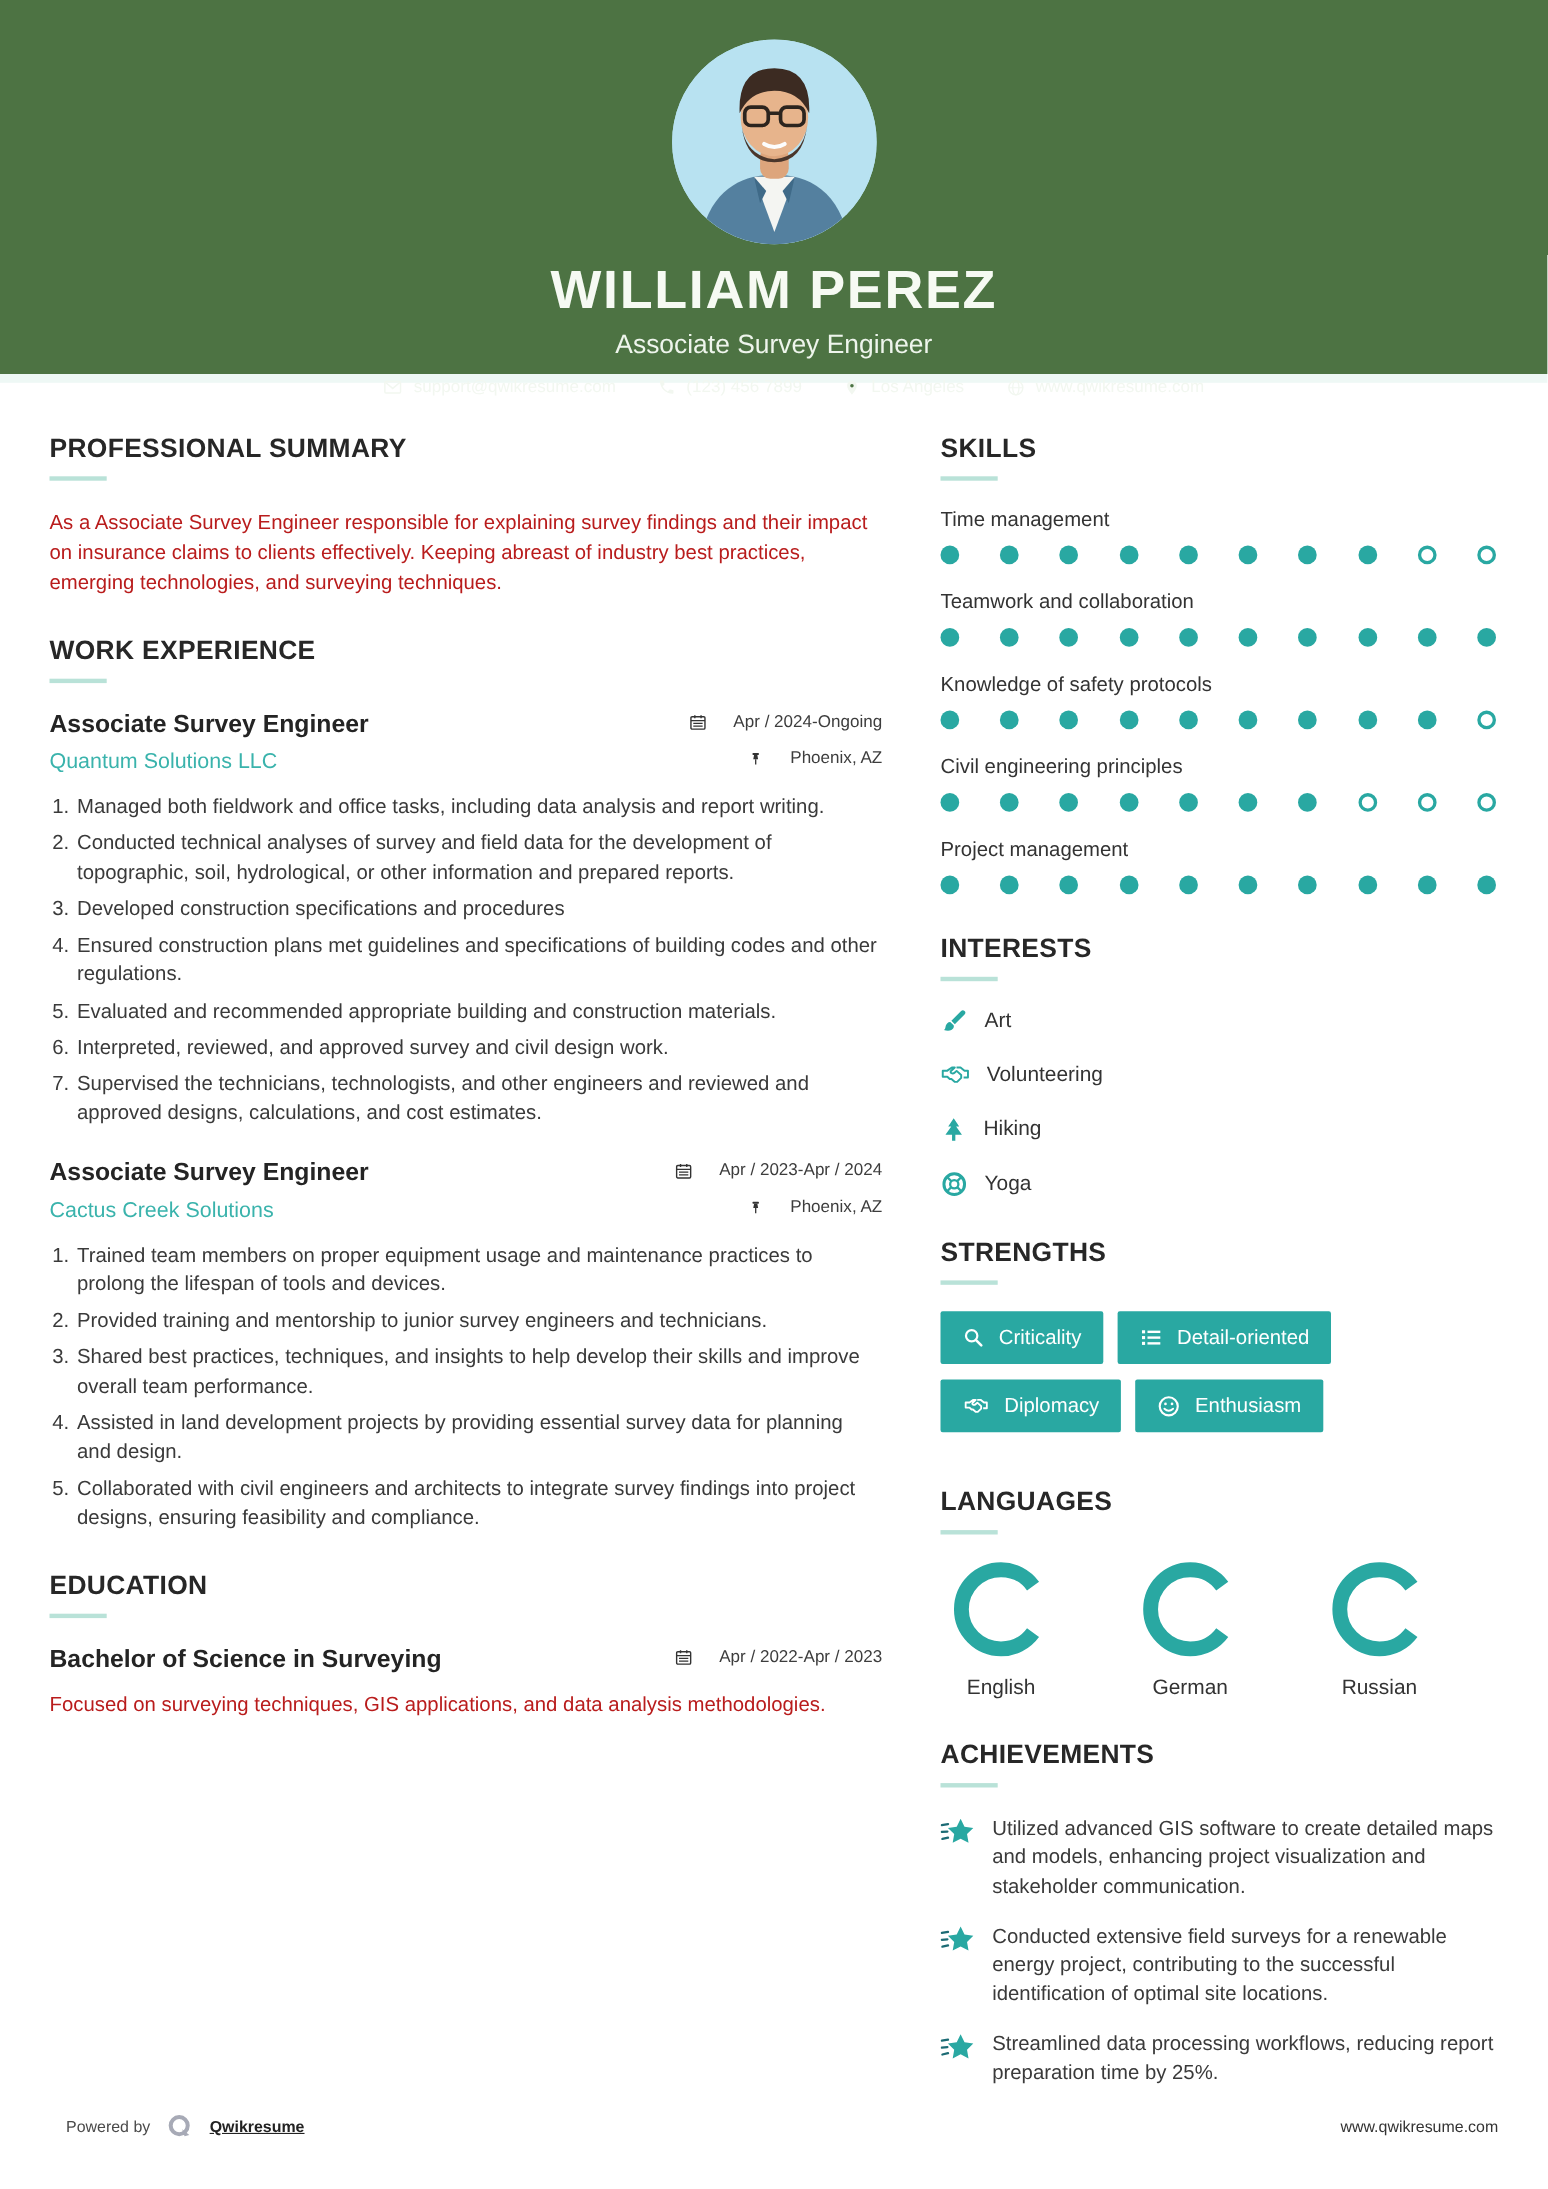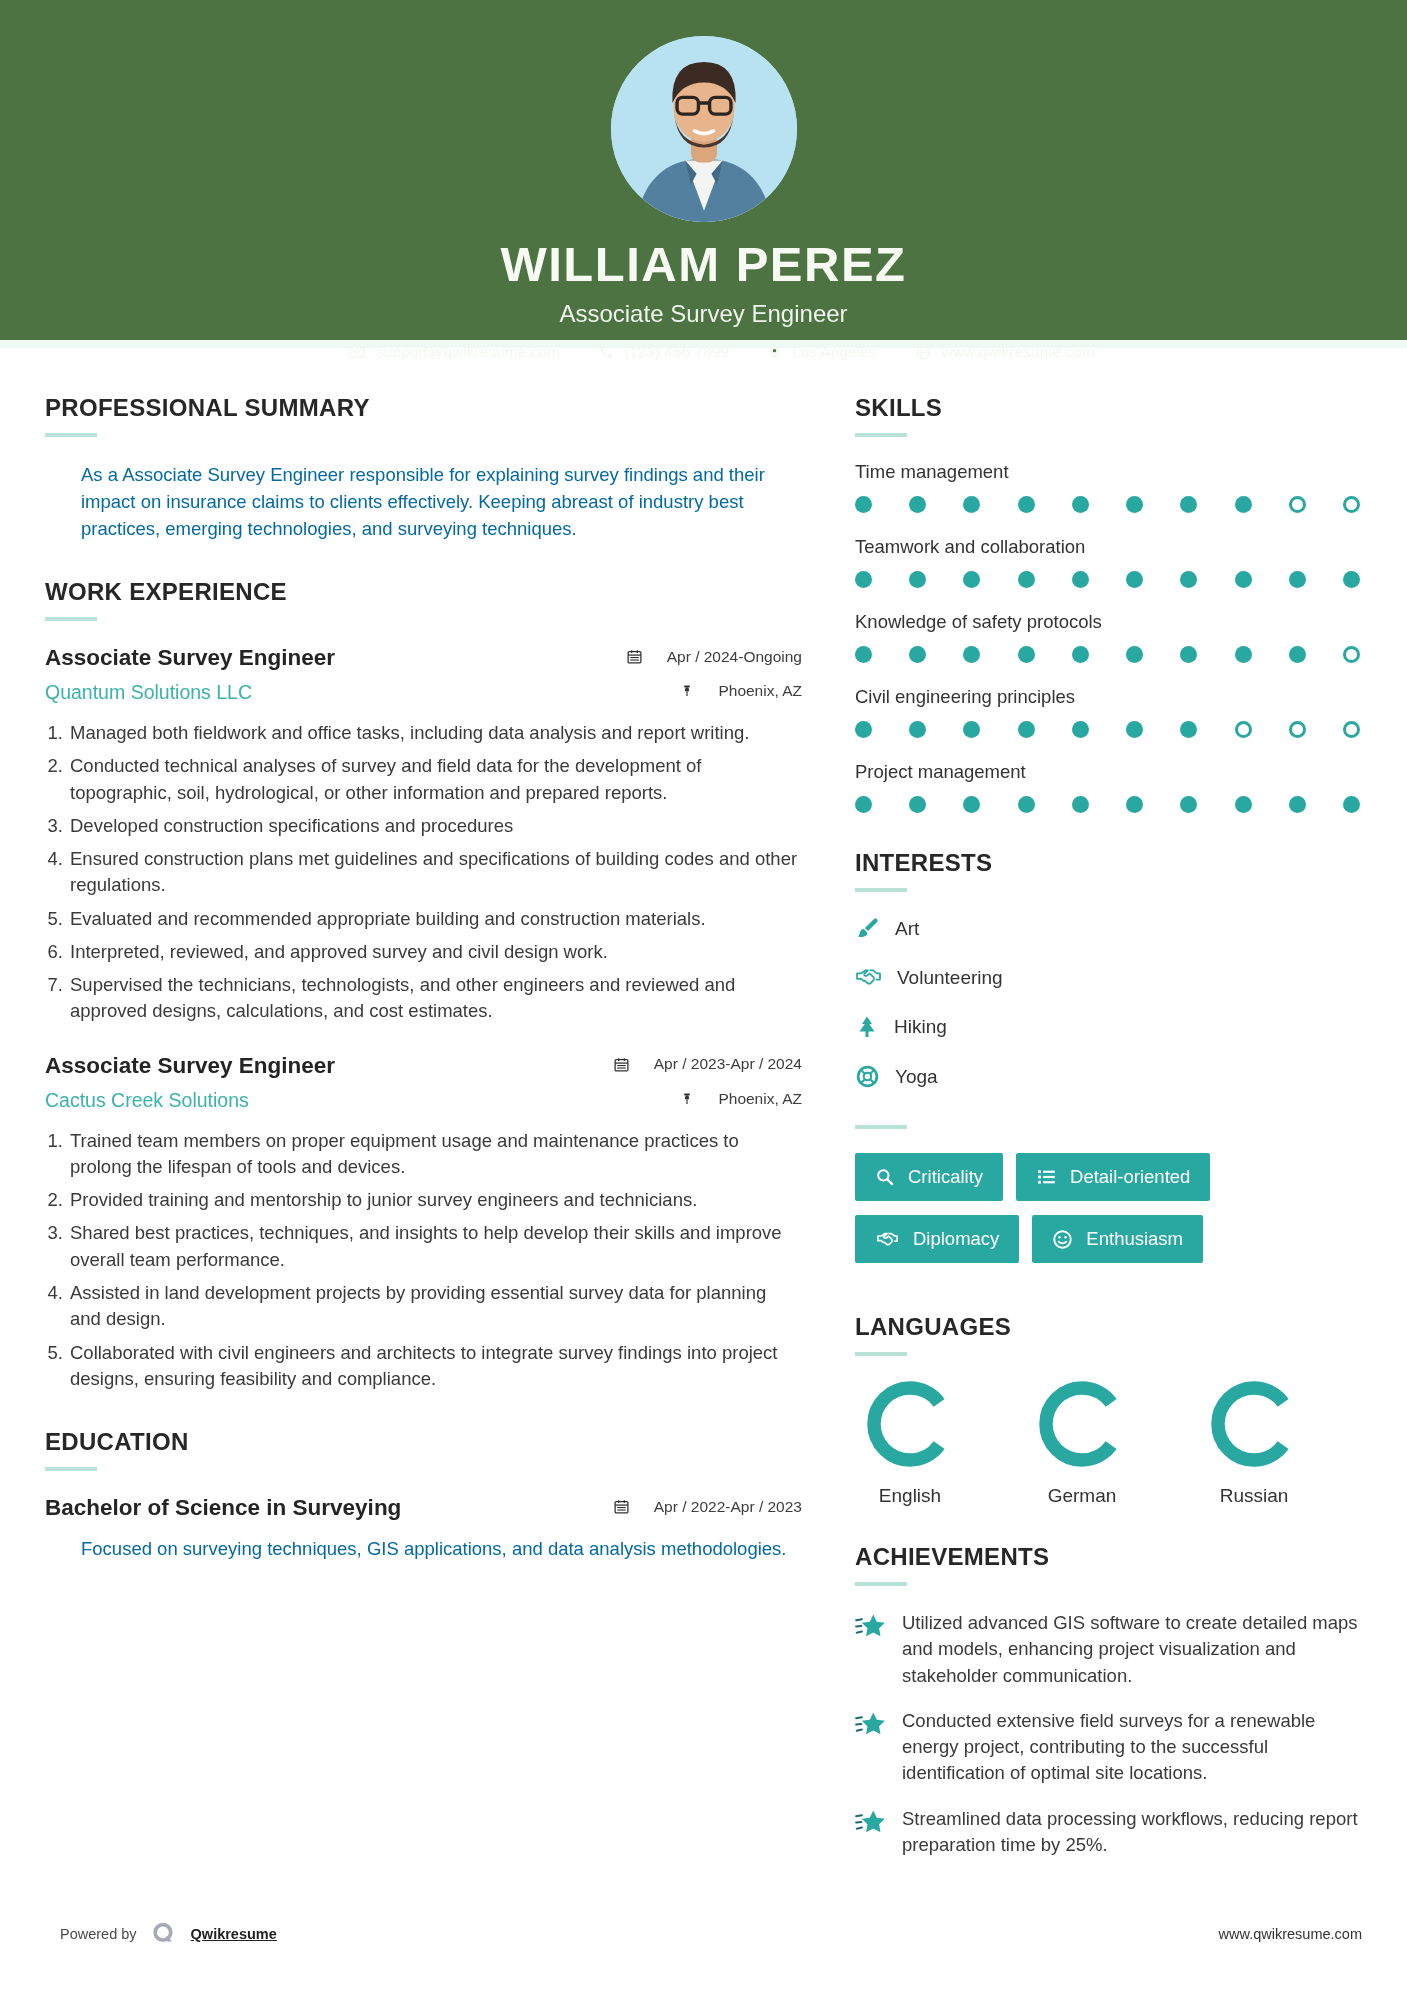--- a/index.html
+++ b/index.html
@@ -20,21 +20,21 @@
 
   
   .content { display:flex; padding:46px 42px 0 45px; }
   .col-left { width:757px; margin-right:53px; }
   .col-right { width:510px; }
 
   h2.sec { font-size:24px; font-weight:700; color:#272727; letter-spacing:.3px; }
   .rule { width:52px; height:4px; background:#b9e2d8; margin:11px 0 24px 0; }
 
   
-  .summary-text, .edu-desc { font-size:18.5px; line-height:1.46; color:#0369a1;margin-left:36px; }
+  .summary-text, .edu-desc { font-size:18.5px; line-height:1.46; color:#b91c1c; }
   section.block { margin-bottom:36px; }
   .job { margin-bottom:28px; }
   .job-row { display:flex; justify-content:space-between; align-items:baseline; }
   .job-title { font-size:22.5px; font-weight:700; color:#242424; }
   .job-company { font-size:19.5px; color:#3ab3ac; margin-top:10px; }
   .job-meta { font-size:15.5px; color:#3d3d3d; display:flex; align-items:center; gap:24px; white-space:nowrap; }
   .job-meta svg { display:block; }
   ol.bullets { margin:16px 0 0 0; padding-left:23px; font-size:18.5px; line-height:1.42; color:#3a3a3a; }
   ol.bullets li { margin-bottom:7px; padding-left:2px; }
   .edu-desc { margin-top:14px; }
@@ -351,20 +351,21 @@
                 <line x1="18" y1="6" x2="14.6" y2="9.4" stroke="#29a8a2" stroke-width="2"></line>
                 <line x1="6" y1="18" x2="9.4" y2="14.6" stroke="#29a8a2" stroke-width="2"></line>
                 <line x1="18" y1="18" x2="14.6" y2="14.6" stroke="#29a8a2" stroke-width="2"></line>
               </svg>
             <span>Yoga</span>
           </div>
         </div>
       </section>
 
       <section class="block" style="margin-top:18px;">
+        <h2 class="sec">STRENGTHS</h2>
         <div class="rule"></div>
         <div class="badges">
           <span class="badge">
             <svg width="20" height="20" viewBox="0 0 24 24">
                 <circle cx="10" cy="10" r="6.2" fill="none" stroke="#ffffff" stroke-width="2.4"></circle>
                 <line x1="14.8" y1="14.8" x2="20.5" y2="20.5" stroke="#ffffff" stroke-width="2.8" stroke-linecap="round"></line>
               </svg>
             <span>Criticality</span>
           </span>
           <span class="badge">

